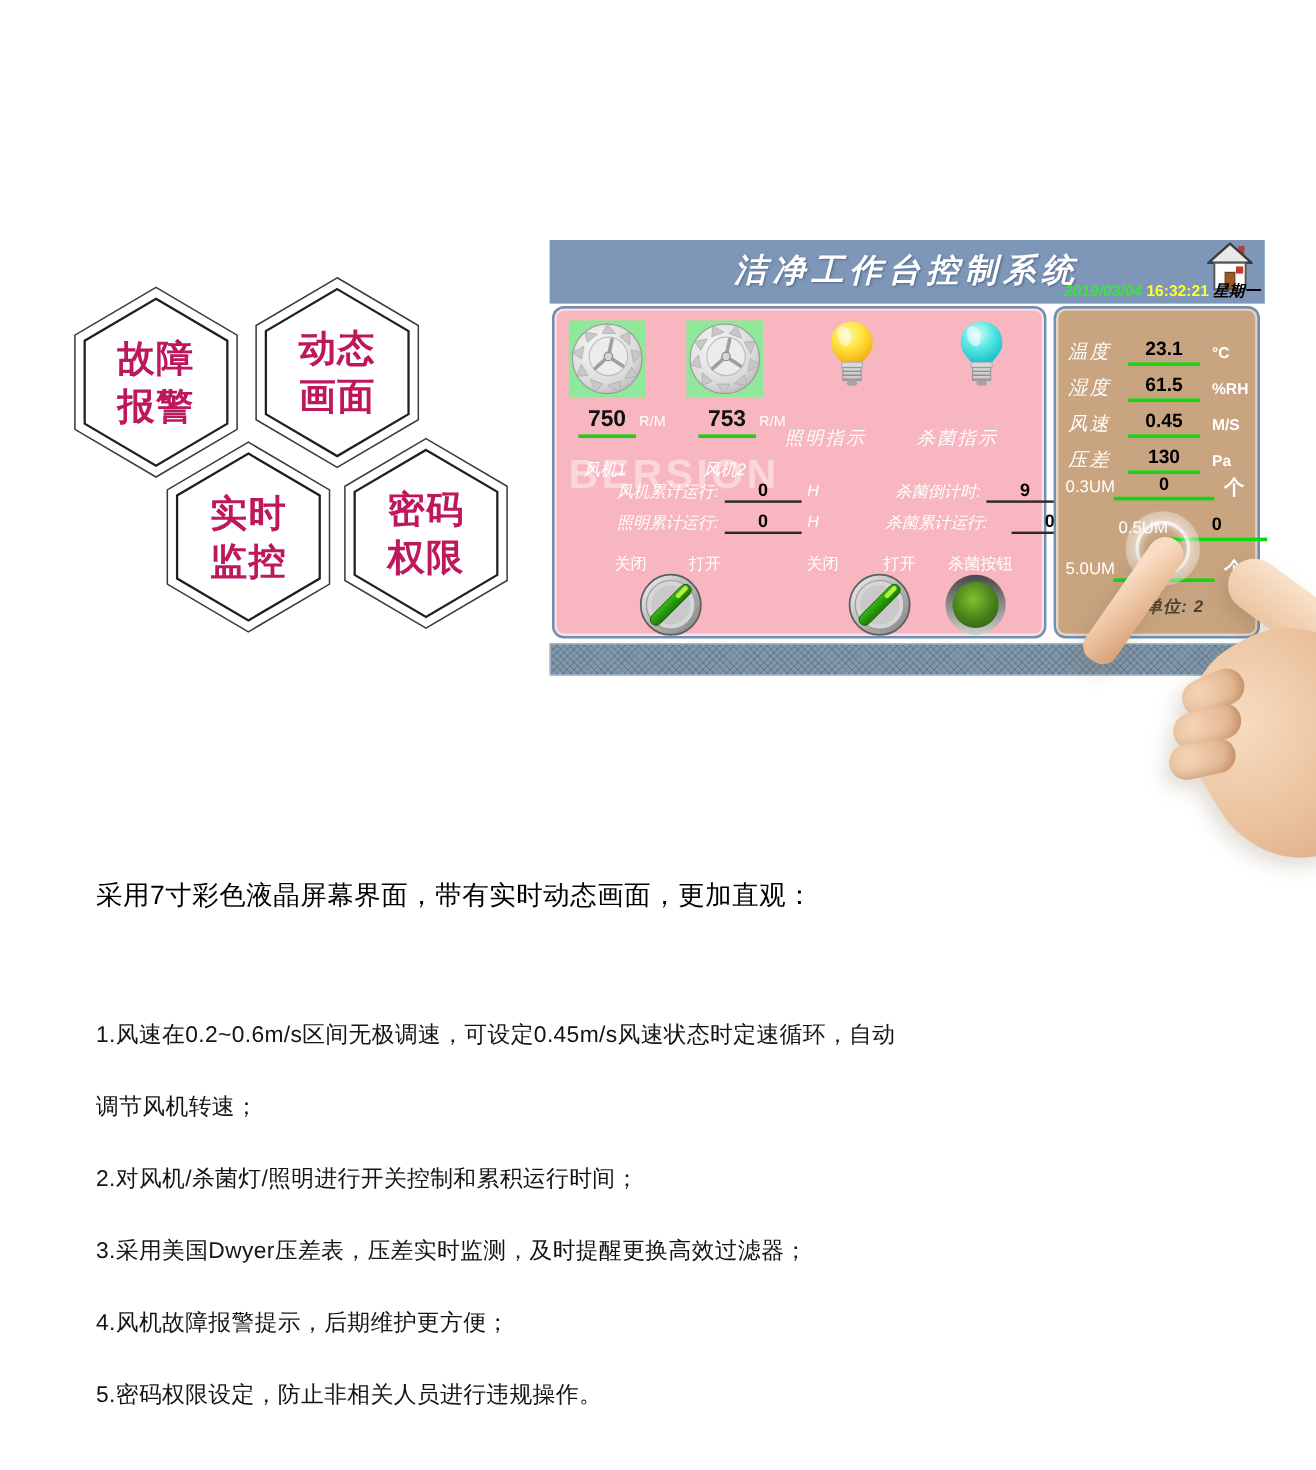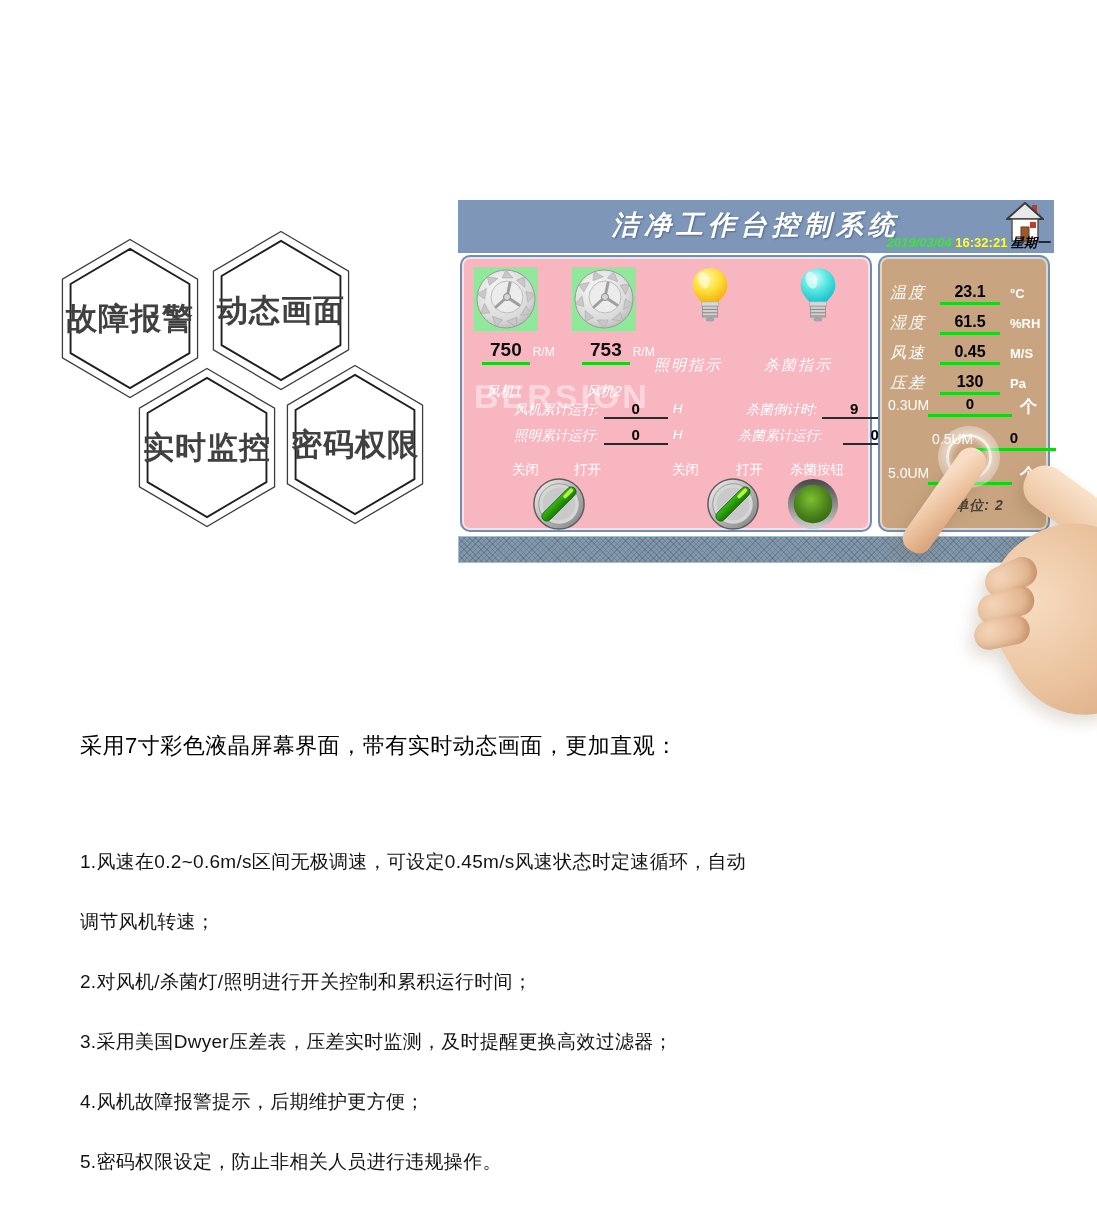--- a/index.html
+++ b/index.html
@@ -2,21 +2,21 @@
 <html><head>
 <meta charset="utf-8">
 <style>
   * { margin:0; padding:0; box-sizing:border-box; }
   body { background:#fff; font-family:"Liberation Sans","DejaVu Sans",sans-serif; }
   .page { position:relative; width:1097px; height:1225px; background:#ffffff; overflow:hidden; }
 
   
   .hex { position:absolute; width:140px; height:161px; }
   .hex svg { display:block; width:100%; height:100%; }
-  .hex-text { position:absolute; inset:0; display:flex; flex-direction:row; align-items:center; justify-content:center; font-size:31px; font-weight:bold; color:#404040; line-height:1.28; letter-spacing:1px; }
+  .hex-text { position:absolute; inset:0; display:flex; flex-direction:column; align-items:center; justify-content:center; font-size:31px; font-weight:bold; color:#be185d; line-height:1.28; letter-spacing:1px; }
 
   
   .hmi { position:absolute; left:458px; top:200px; width:596px; height:365px; }
   .hmi-header { position:absolute; left:0; top:0; width:596px; height:53px; background:#7e97b9; }
   .hmi-title { position:absolute; left:0; top:7px; width:100%; text-align:center; font-size:27px; font-weight:bold; font-style:italic; color:#ffffff; letter-spacing:5px; font-family:"DejaVu Serif","Liberation Serif",serif; text-shadow:1px 1px 2px rgba(40,60,90,.5); }
   .hmi-datetime { position:absolute; right:4px; bottom:1px; font-size:13px; font-weight:bold; white-space:nowrap; }
   .dt-date { color:#3ee23e;font-style:italic; }
   .dt-time { color:#ffff2e; }
   .dt-week { color:#000000; font-style:italic; }
   .home-icon { position:absolute; right:10px; top:2px; width:38px; height:40px; cursor:pointer; }

